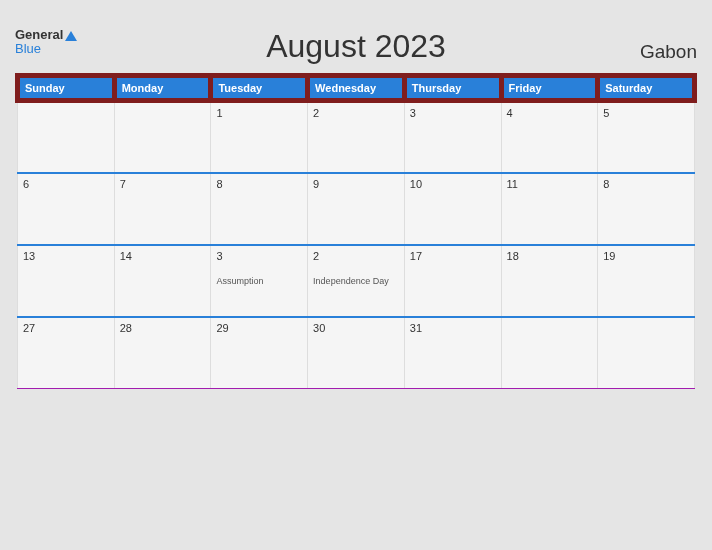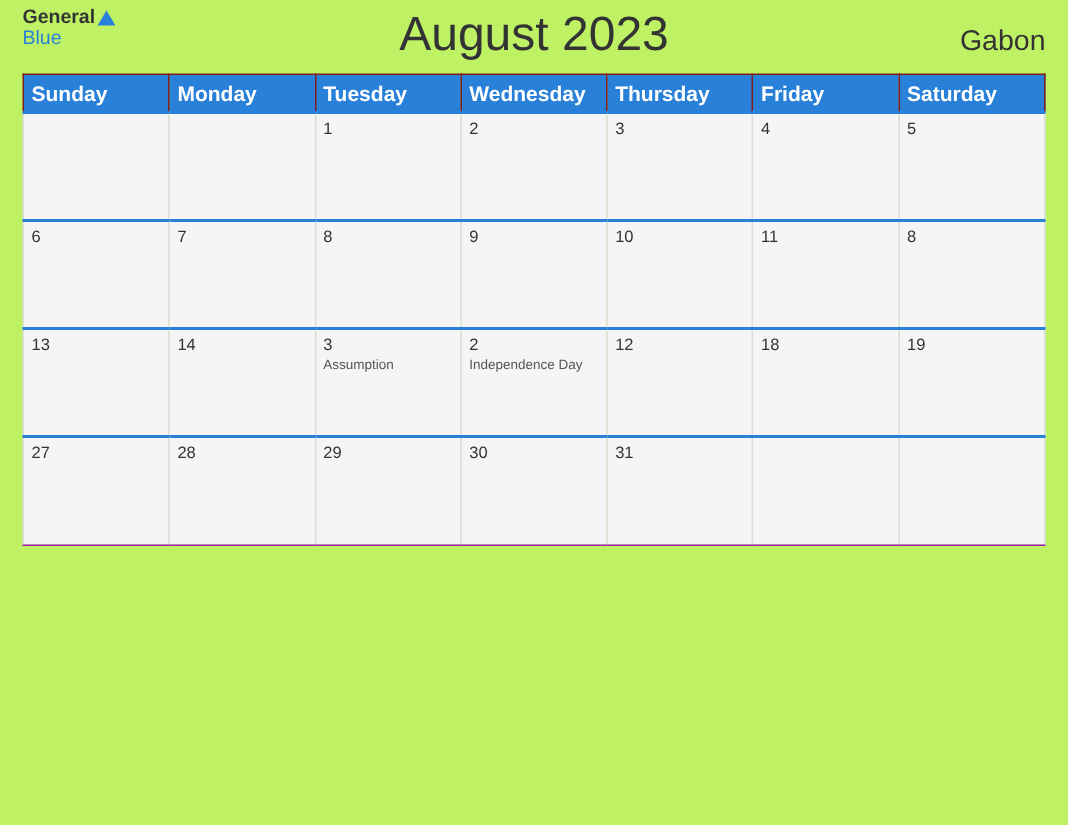--- a/index.html
+++ b/index.html
@@ -6,22 +6,22 @@
     body {
       width: 712px;
       height: 550px;
       background: #fff;
       font-family: Arial, sans-serif;
       overflow: hidden;
     }
     .calendar-container {
       width: 712px;
       height: 550px;
-      background: #bef264;
-      padding: 4px 15px 10px 15px;
+      background: #e5e5e5;
+      padding: 28px 15px 10px 15px;
     }
     .header {
       display: flex;
       align-items: center;
       justify-content: center;
       position: relative;
       margin-bottom: 8px;
     }
     .logo {
       position: absolute;
@@ -67,25 +67,25 @@
       color: #333;
     }
     .calendar-table {
       width: 100%;
       border-collapse: collapse;
       table-layout: fixed;
     }
     .day-header {
       background: #2980d9;
       color: #fff;
-      font-size: 14px;
+      font-size: 11px;
       font-weight: bold;
       text-align: left;
       padding: 4px 5px;
-      border: 1px solid #7f1d1d;
+      border: 5px solid #7f1d1d;
     }
     .week-row td {
       border-top: 2px solid #2980d9;
       border-left: 1px solid #ddd;
       border-right: 1px solid #ddd;
       vertical-align: top;
       height: 72px;
       padding: 4px 5px;
       background: #f5f5f5;
     }
@@ -96,21 +96,21 @@
       border-right: 1px solid #ddd;
     }
     .day-number {
       font-size: 11px;
       color: #333;
       font-weight: normal;
     }
     .holiday-name {
       font-size: 9px;
       color: #555;
-      margin-top: 2px;
+      margin-top: 14px;
       line-height: 1.2;
     }
     .empty-cell {
       background: #f5f5f5;
     }
     .last-row td {
       border-bottom: 1px solid #a21caf;
     }
   </style>
 </head>
@@ -190,21 +190,21 @@
           </td>
           <td>
             <div class="day-number">3</div>
             <div class="holiday-name">Assumption</div>
           </td>
           <td>
             <div class="day-number">2</div>
             <div class="holiday-name">Independence Day</div>
           </td>
           <td>
-            <div class="day-number">12</div>
+            <div class="day-number">17</div>
           </td>
           <td>
             <div class="day-number">18</div>
           </td>
           <td>
             <div class="day-number">19</div>
           </td>
         </tr>
         <tr class="week-row last-row">
           <td>

